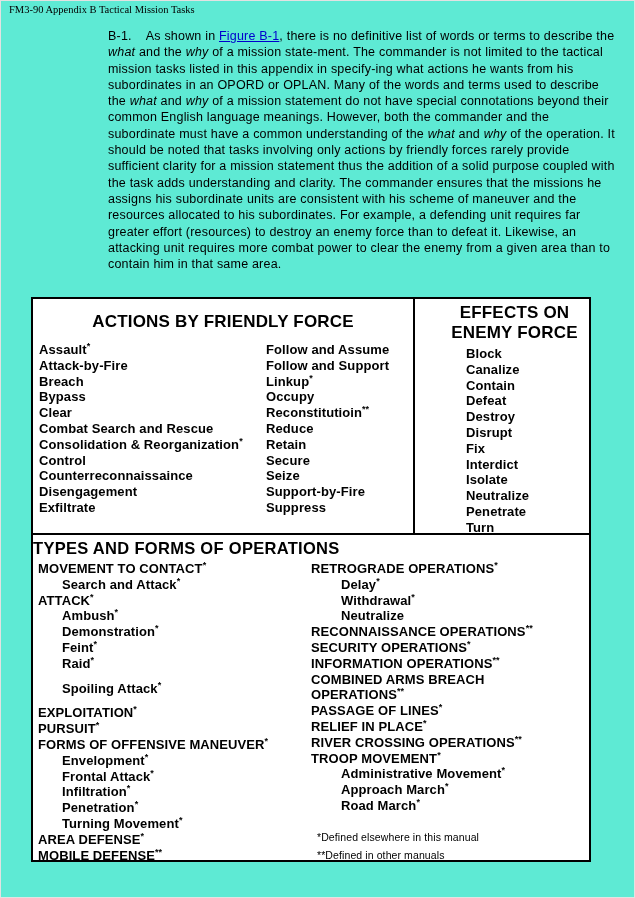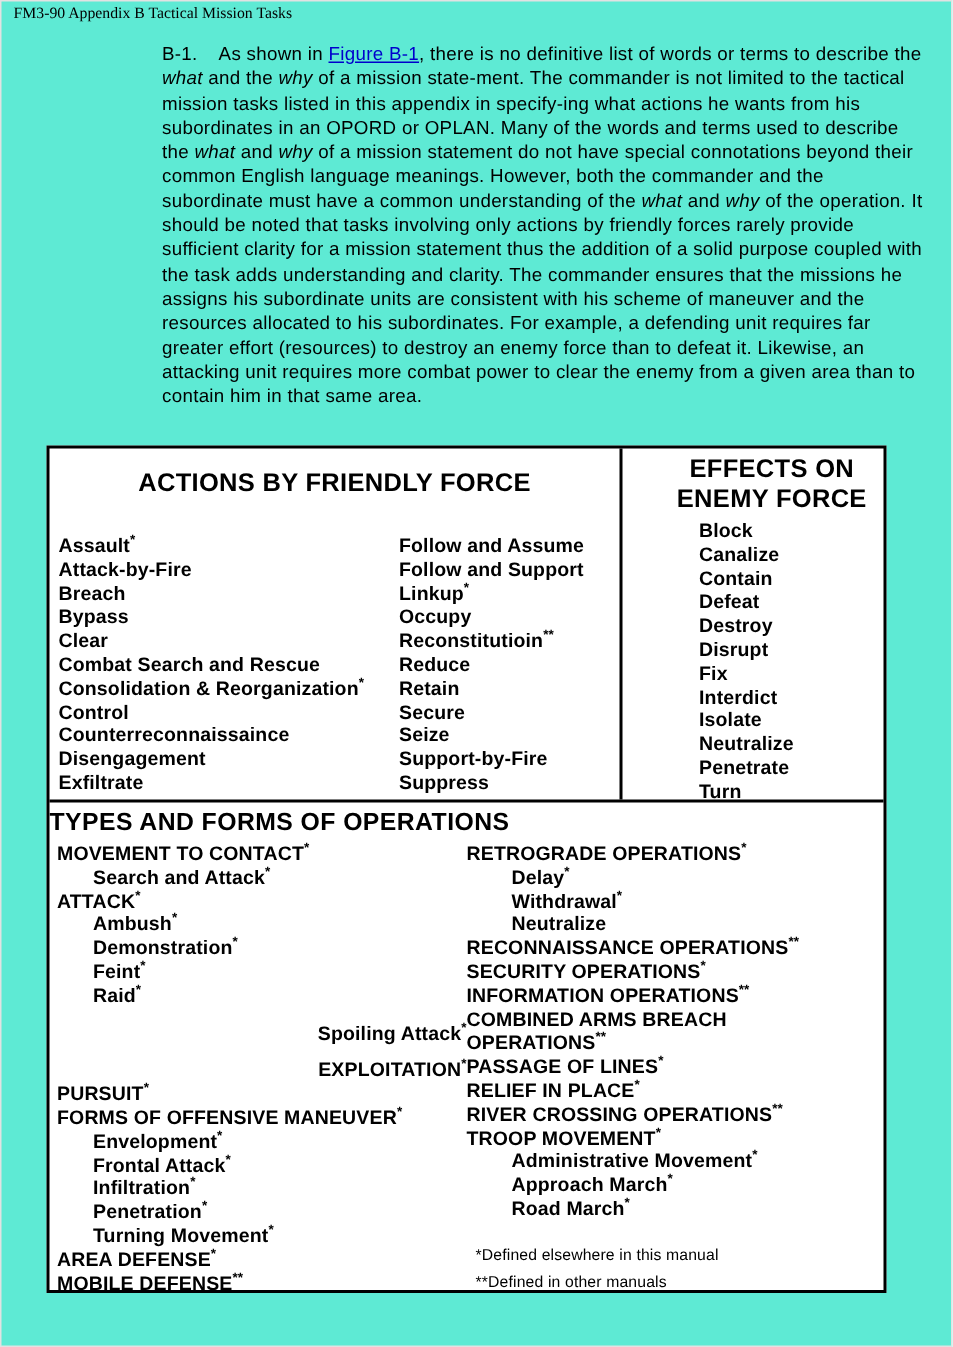--- a/index.html
+++ b/index.html
@@ -37,21 +37,21 @@
     border: 2px solid #000;
     background: #fff;
   }
   .fig-top { display: flex; height: 234px; }
   .fig-left { width: 380px; }
   .fig-title {
     font-weight: bold; font-size: 17px; line-height: 20px;
     text-align: center; letter-spacing: 0.2px;
   }
   .fig-left .fig-title { margin-top: 13px; }
-  .fig-cols { display: flex; margin-top: 24px; padding-left: 6px; }
+  .fig-cols { display: flex; margin-top: 10px; padding-left: 6px; }
   .fcol1 { width: 227px; }
   .fcol2 { flex: 1; }
   .fig-right { flex: 1; border-left: 2px solid #000; padding-left: 25px; }
   .enemy-title { margin-top: 4px; padding: 0 6px; }
   .ecol { margin-top: 3px; padding-left: 26px; }
 
   .fitem, .op-item {
     font-weight: bold; font-size: 13px; line-height: 15.8px;
     letter-spacing: 0.1px; white-space: nowrap;
   }
@@ -61,21 +61,21 @@
   .fig-bottom { border-top: 2px solid #000; height: 327px; padding-top: 3px; }
   .ops-title {
     text-align: left; font-weight: bold; font-size: 16.5px;
     line-height: 20px; letter-spacing: 0.3px;
   }
   .ops-cols { display: flex; margin-top: 3px; padding-left: 5px; }
   .ops-left { width: 273px; }
   .ops-right { width: 264px; }
   .op-item.indent { padding-left: 24px; }
   .ops-right .op-item.indent { padding-left: 30px; }
-  .op-item.gap { margin-top: 9px; text-align: right; }
+  .op-item.gap { margin-top: 9px; }
 
   .footnotes { margin-top: 14px; padding-left: 6px; }
   .footnote { font-size: 10.5px; line-height: 18px; font-weight: normal; letter-spacing: 0.1px; }
 </style>
 </head>
 <body>
 
 <div class="page">
 
   <div class="doc-header">FM3-90 Appendix B Tactical Mission Tasks</div>

